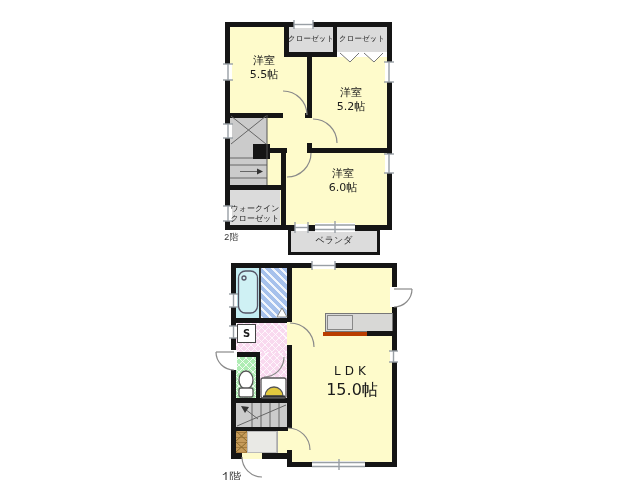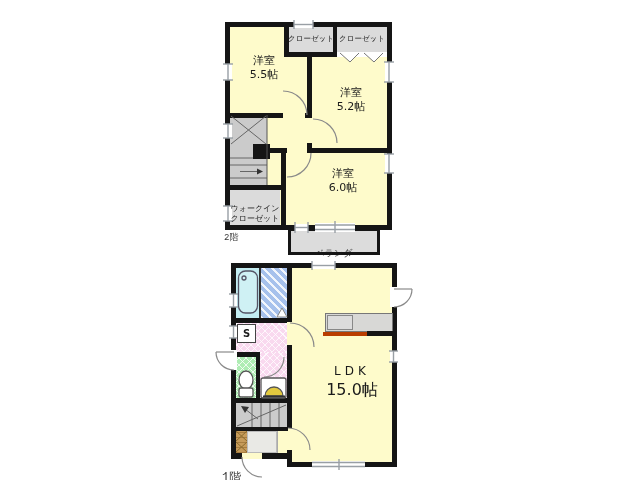--- a/index.html
+++ b/index.html
@@ -246,21 +246,21 @@
   <div class="lbl" style="left:343px;top:181px;font-size:11px;">
     <span>洋室</span><br>
     <span>6.0帖</span>
   </div>
   <div class="lbl" style="left:311px;top:39px;font-size:7.5px;">クローゼット</div>
   <div class="lbl" style="left:362px;top:39px;font-size:7.5px;">クローゼット</div>
   <div class="lbl" style="left:255px;top:214px;font-size:8px;">
     <span>ウォークイン</span><br>
     <span>クローゼット</span>
   </div>
-  <div class="lbl" style="left:334px;top:254px;font-size:9px;">ベランダ</div>
+  <div class="lbl" style="left:334px;top:241px;font-size:9px;">ベランダ</div>
   <div class="lbl" style="left:352px;top:382px;font-size:12px;">
     <span style="letter-spacing:4px;">LDK</span><br>
     <span style="font-size:16px;letter-spacing:0;">15.0帖</span>
   </div>
   <div class="sbox">
     <span>S</span>
   </div>
   <div class="corner-lbl" style="left:224px;top:231px;font-size:9px;color:#333;">2階</div>
   <div class="corner-lbl" style="left:222px;top:469px;font-size:12px;color:#333;">1階</div>
 

